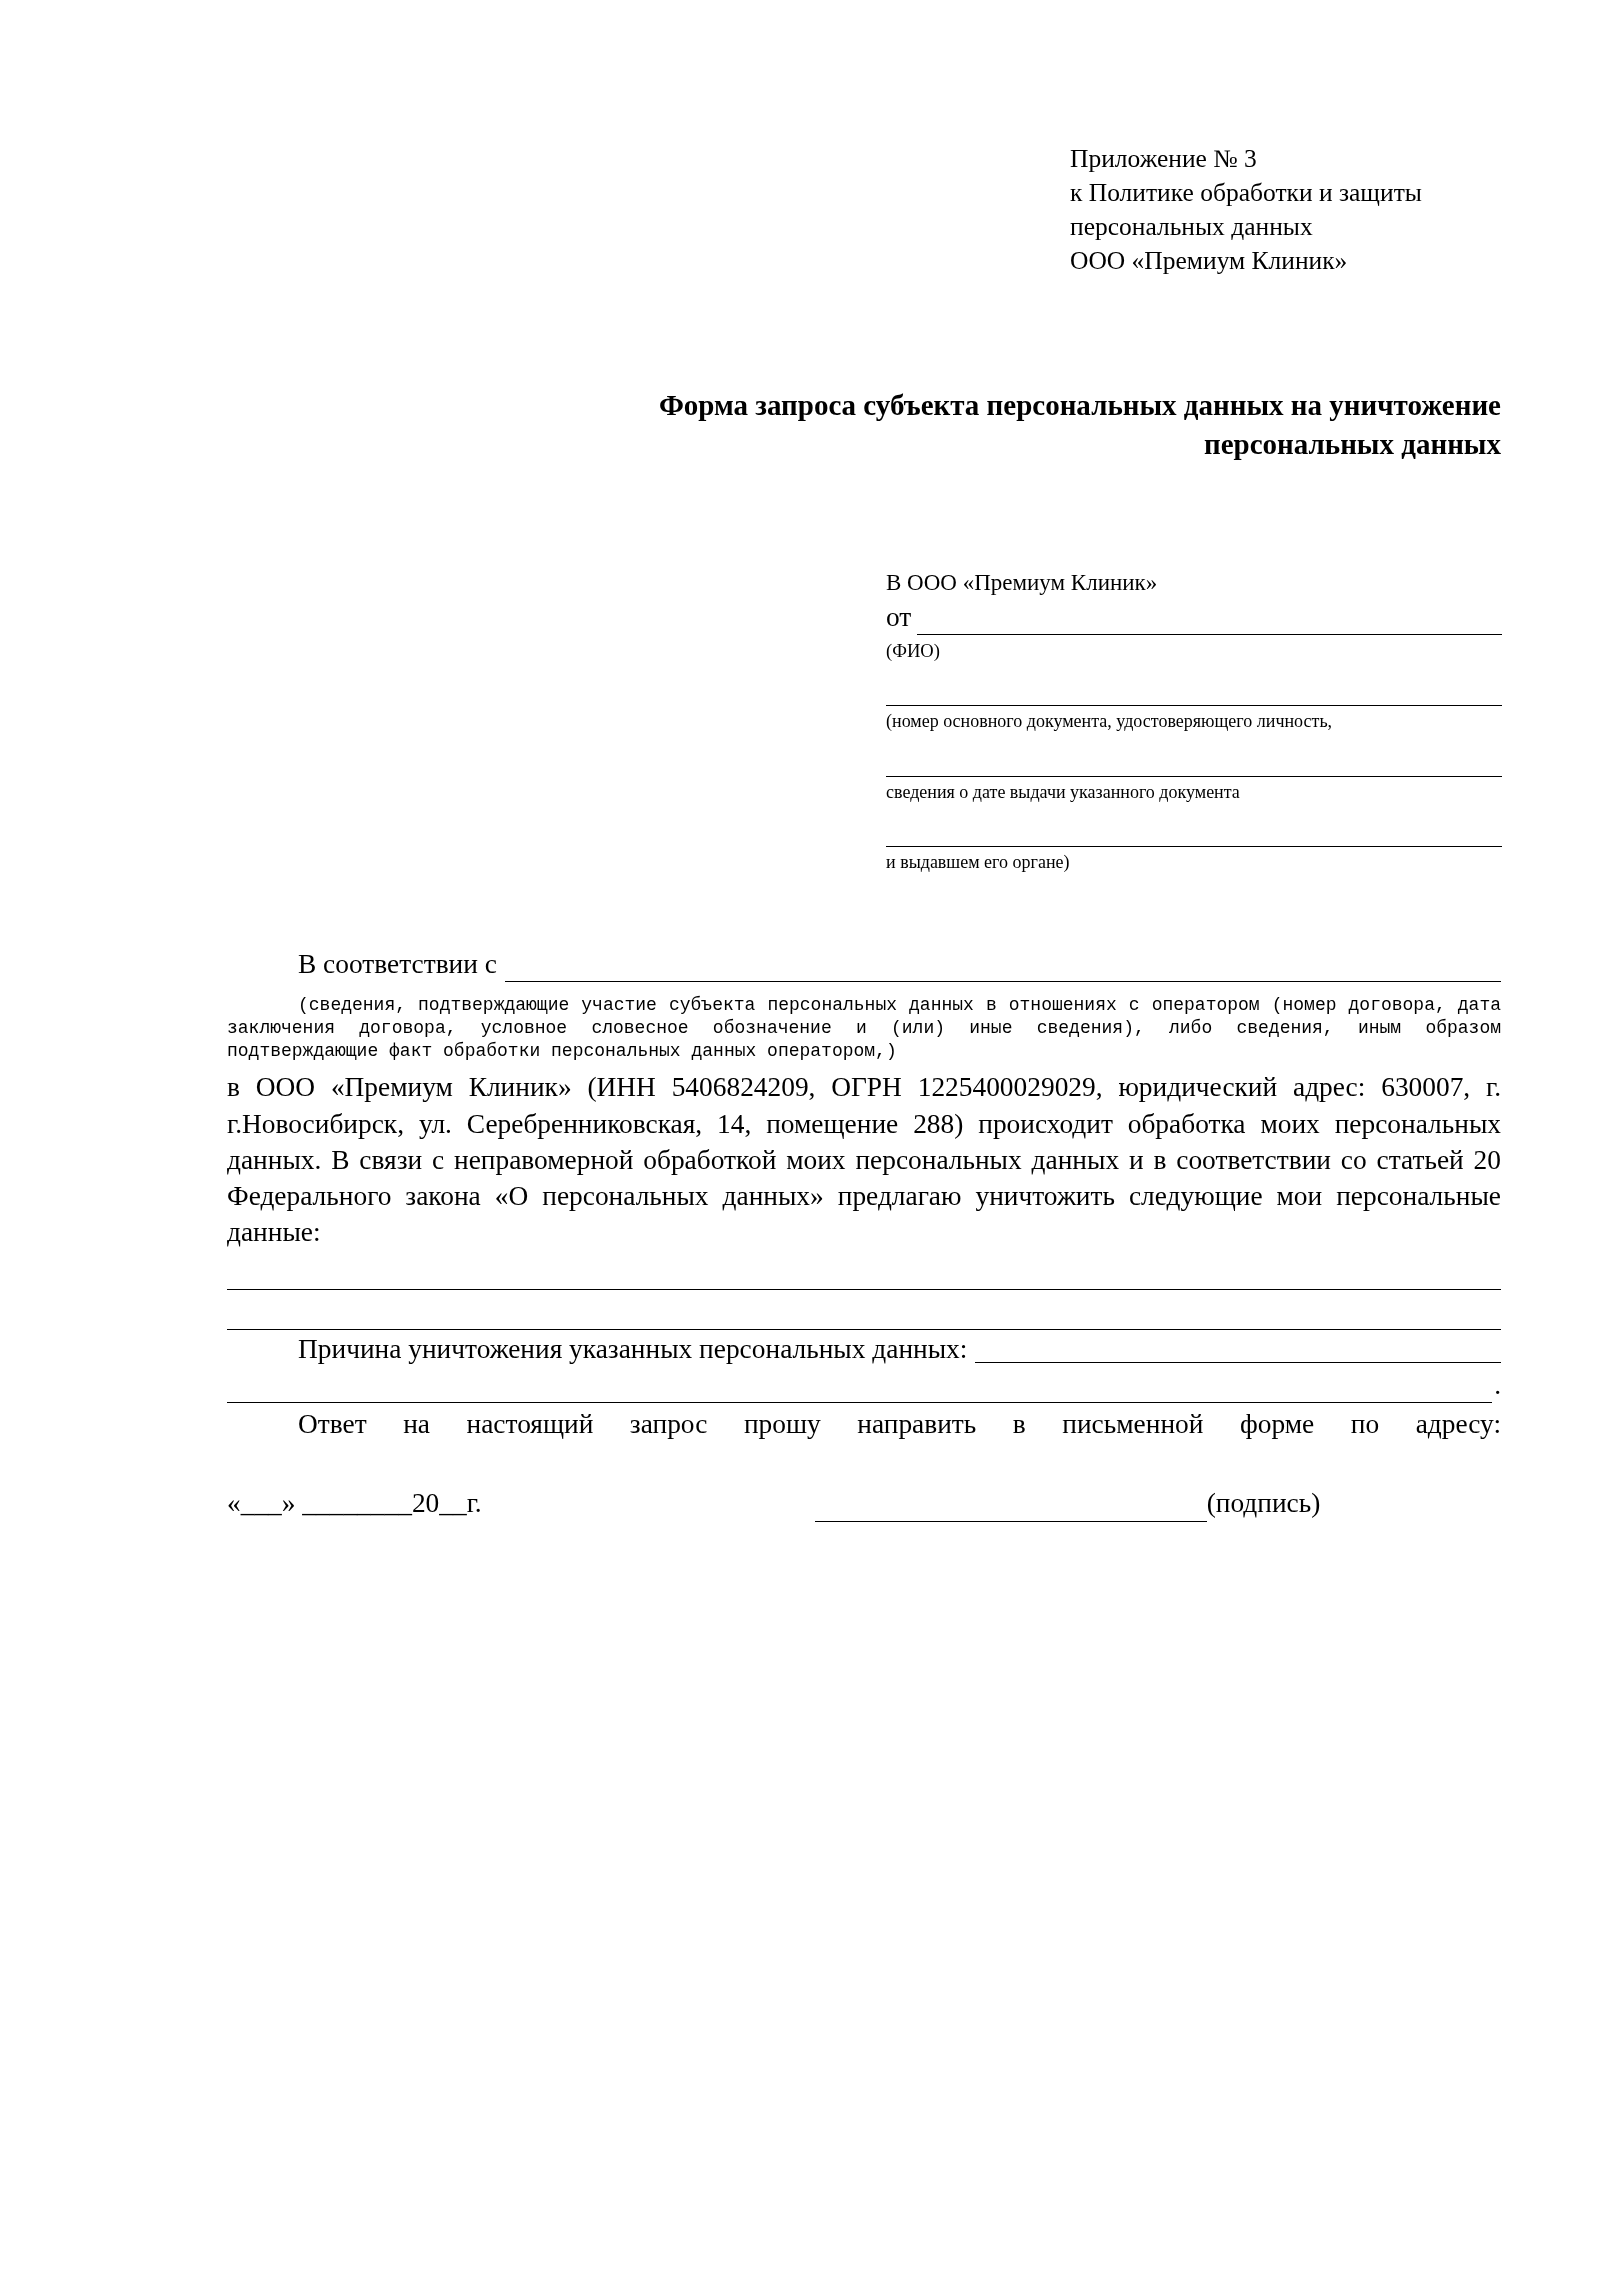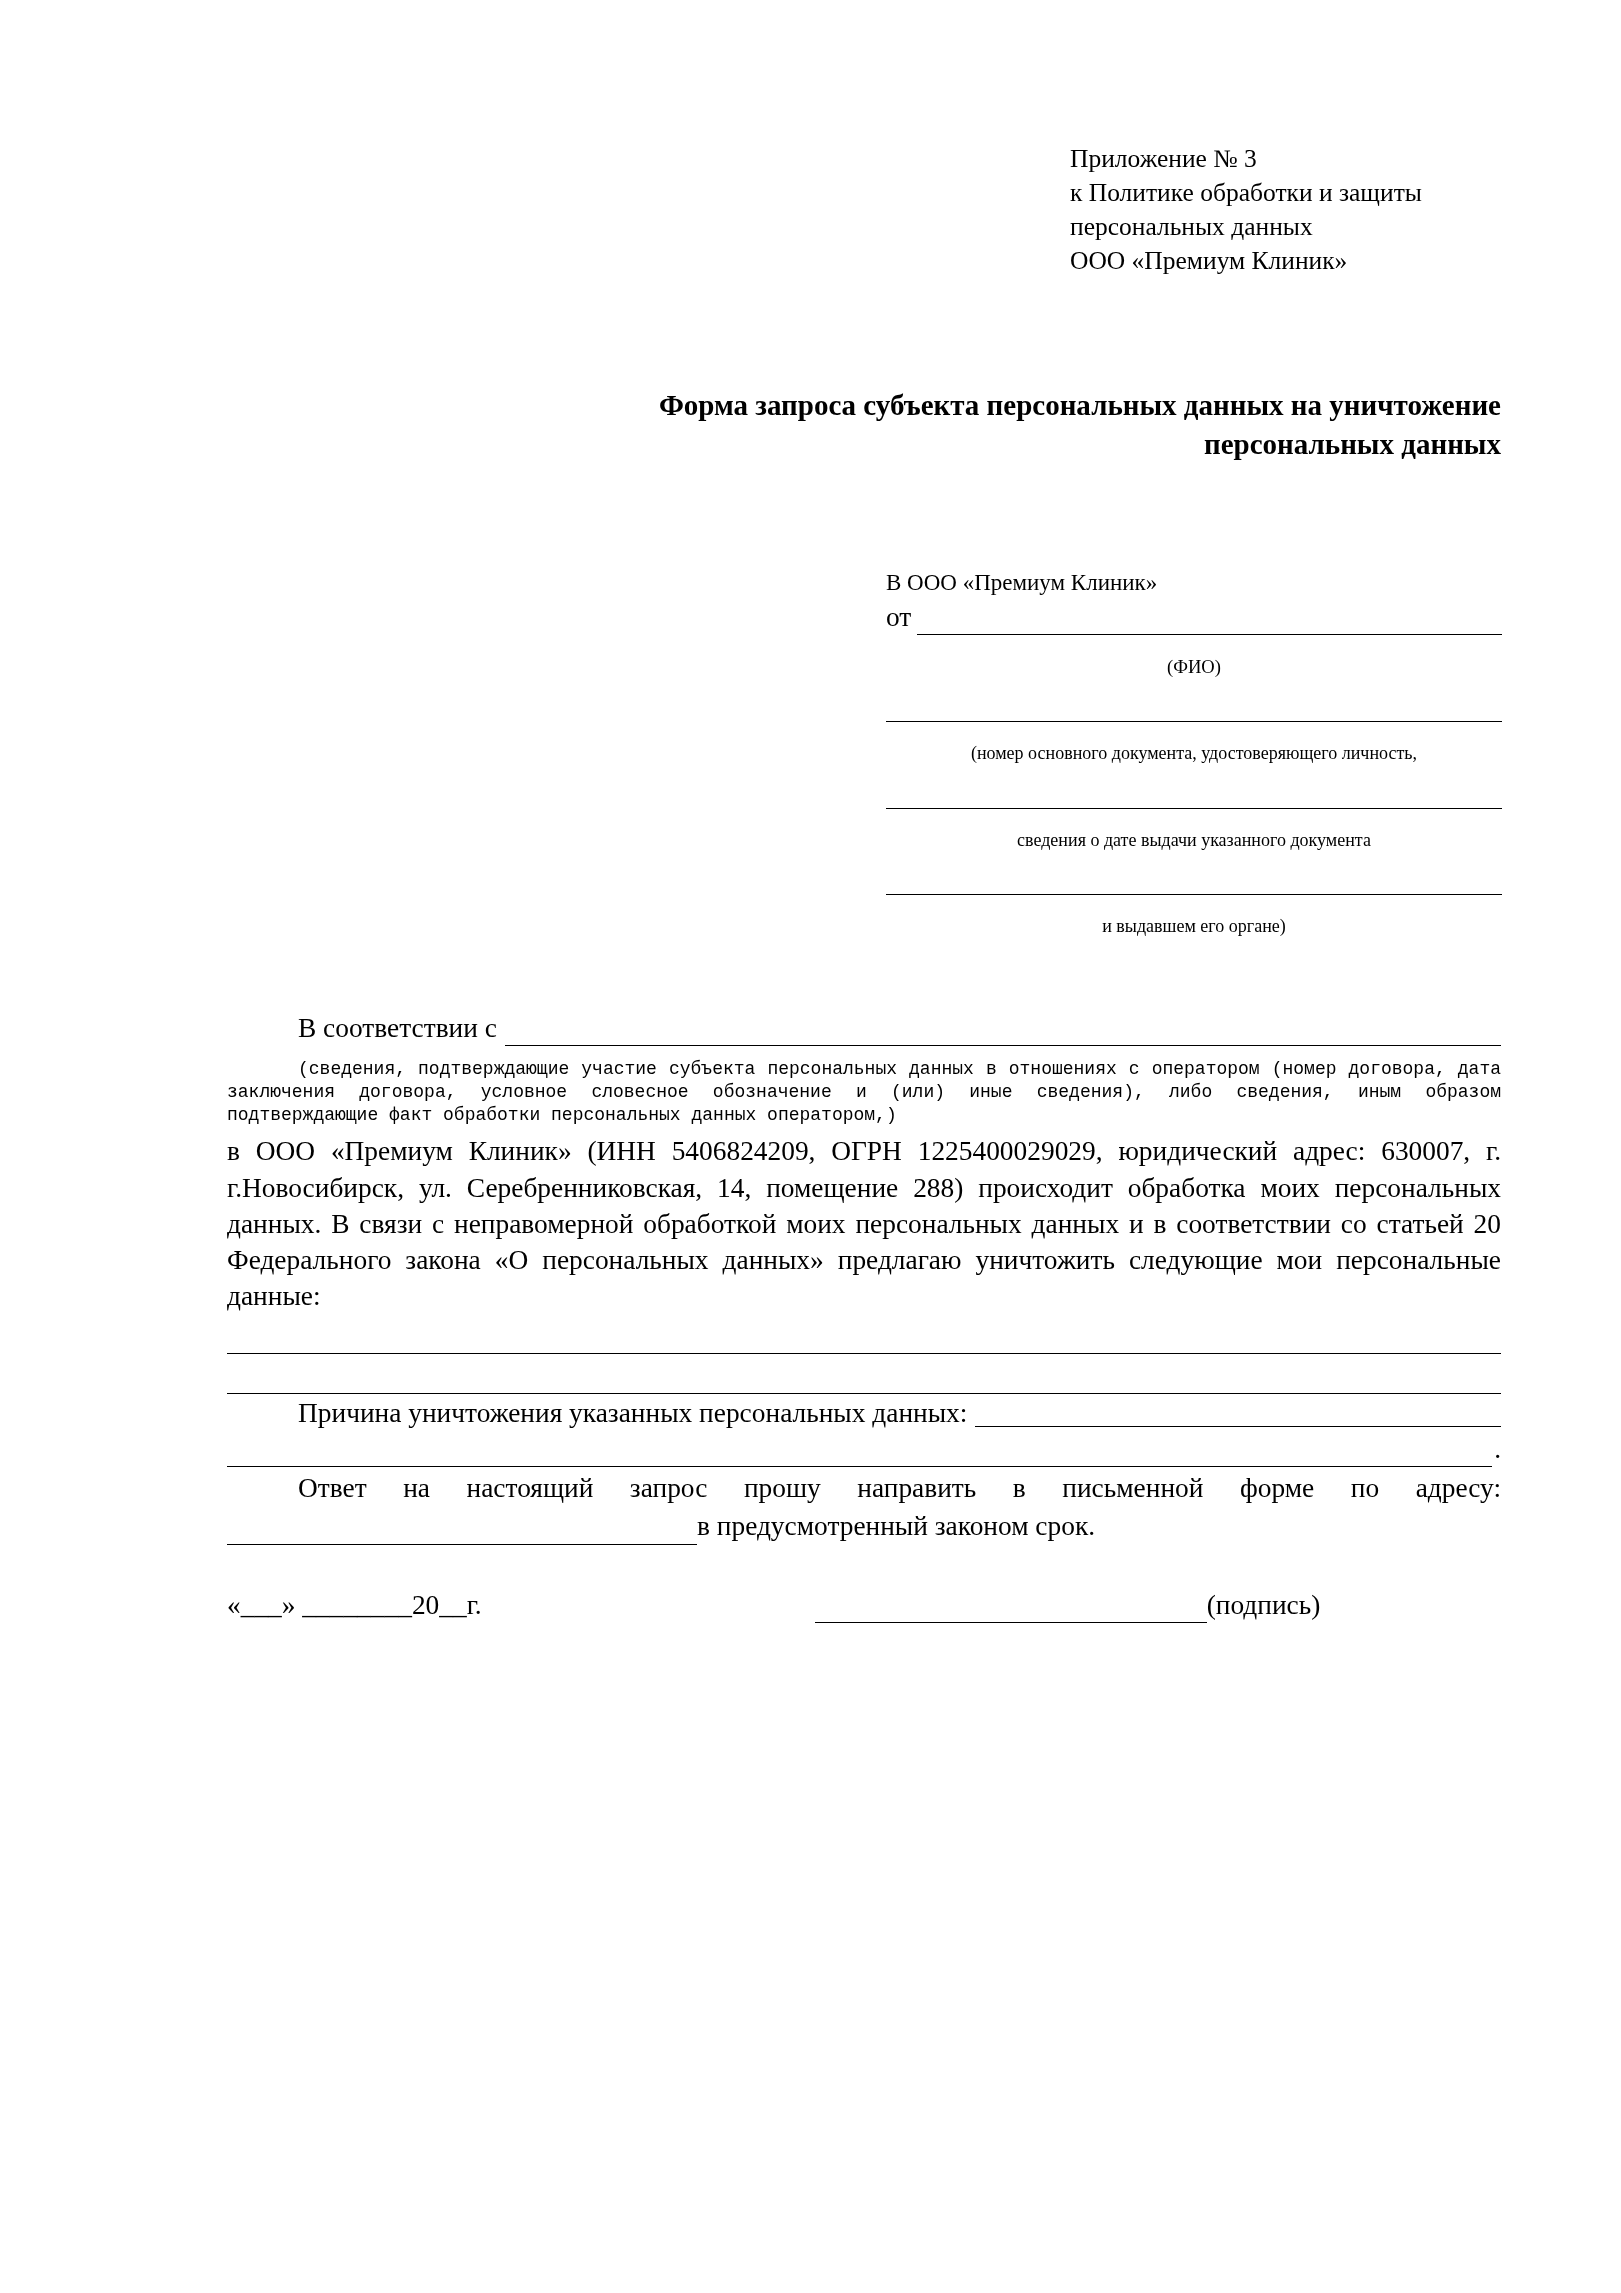--- a/index.html
+++ b/index.html
@@ -72,24 +72,23 @@
     flex: 1 1 auto;
     border-bottom: 1.6px solid #000;
     height: 25.5px;
   }
   .full-line {
     border-bottom: 1.6px solid #000;
     height: 27.4px;
     margin-top: 15.7px;
   }
   .caption {
-    text-align: center;
     font-size: 18.6px;
     line-height: 1.25;
-    margin-top: 20px;
+    margin-top: 4px;
   }
   .caption.small {
     font-size: 18px;
   }
 
   
   .body-block {
     margin-top: 73px;
     font-size: 27.4px;
     line-height: 1.3;
@@ -257,24 +256,20 @@
         <span class="fill-line"></span>
       </div>
 
       <div class="dot-line-row">
         <span class="line"></span>
         <span class="dot">.</span>
       </div>
 
       <div class="answer-para">Ответ на настоящий запрос прошу направить в письменной форме по адресу:</div>
 
-      <div class="addr-row">
-        <span class="addr-line"></span>
-        <span class="txt">в предусмотренный законом срок.</span>
-      </div>
 
       <div class="sig-row">
         <span class="sig-left">«___» ________20__г.</span>
         <span class="sig-spacer"></span>
         <span class="sig-line"></span>
         <span class="sig-label">(подпись)</span>
       </div>
 
     </div>
   </div>

